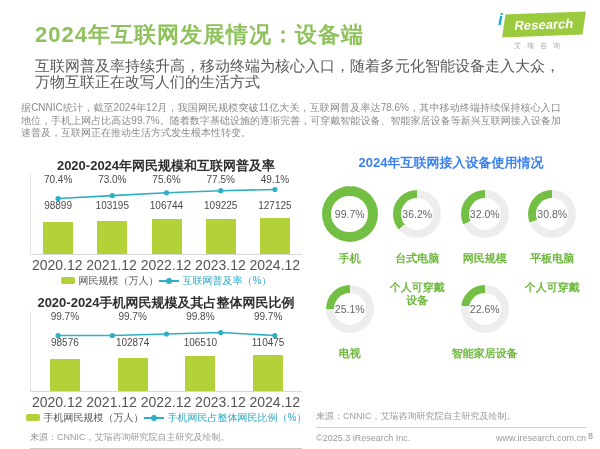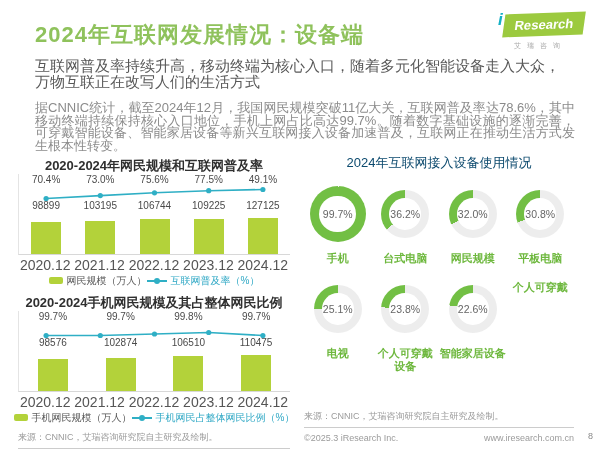--- a/index.html
+++ b/index.html
@@ -25,25 +25,25 @@
   .logo-i {
     position:absolute; left:2px; top:-3px; z-index:2;
     color:var(--logo-teal); font-weight:bold; font-style:italic; font-size:17px;
   }
   .logo-cn { margin-top:4px; font-size:7px; color:#a9a9a9; letter-spacing:6px; white-space:nowrap; }
   .subtitle {
     position:absolute; left:35px; top:58px; width:536px;
     font-size:15px; line-height:16px; color:#585858;
   }
   .body-text {
-    position:absolute; left:35px; top:102px; width:540px;
-    font-size:13px; line-height:12.5px; color:#8b8b8b; text-align:justify;
-  }
-  
-  .main { position:absolute; left:18px; top:152px; width:556px; height:291px; display:flex; gap:14px; }
+    position:absolute; left:21px; top:102px; width:540px;
+    font-size:10px; line-height:12.5px; color:#8b8b8b; text-align:justify;
+  }
+  
+  .main { position:absolute; left:30px; top:152px; width:556px; height:291px; display:flex; gap:14px; }
   .col { display:flex; flex-direction:column; }
   .col.left  { width:272px; padding-top:5px; }
   .col.right { flex:1; padding-top:2px; }
   
   .chart-block { margin-bottom:6px; }
   .bc-title { text-align:center; font-size:13px; font-weight:bold; color:#2f2f2f; height:16px; }
   .bc-plot {
     position:relative; display:flex; height:81px; margin-top:1px;
     border-left:1px solid #e4e4e4; border-bottom:1px solid #d8d8d8;
   }
@@ -62,21 +62,21 @@
   .bc-legend {
     display:flex; justify-content:center; align-items:center; gap:0;
     height:15px; margin-top:3px; font-size:10px; color:#555555;
   }
   .lg-item { display:inline-flex; align-items:center; gap:4px; white-space:nowrap; }
   .lg-item.teal { color:#2fa8c5; }
   .lg-swatch { width:14px; height:7px; border-radius:2px; background:var(--bar-green); }
   .lg-line { position:relative; width:20px; height:2px; background:var(--line-teal); }
   .lg-dot { position:absolute; left:7px; top:-2px; width:6px; height:6px; border-radius:50%; background:var(--line-teal); }
   
-  .sec-title { text-align:center; font-size:13px; font-weight:normal; color:#0c4a6e; height:16px; }
+  .sec-title { text-align:center; font-size:13px; font-weight:bold; color:#3b82f6; height:16px; }
   .donut-grid { display:grid; grid-template-columns:repeat(4,1fr); row-gap:16px; margin-top:16px; }
   .d-cell { display:flex; flex-direction:column; align-items:center; }
   .donut {
     width:48px; height:48px; border-radius:50%;
     display:flex; align-items:center; justify-content:center;
     margin-top:4px; margin-bottom:14px;
   }
   .donut.large { width:56px; height:56px; margin-top:0; margin-bottom:10px; }
   .d-hole {
     width:66%; height:66%; border-radius:50%; background:#ffffff;
@@ -290,25 +290,20 @@
   </div>
   <div class="d-cell">
     <div class="donut" style="background:conic-gradient(#ededed 0deg 269.64deg, #72bf44 269.64deg 360deg)">
       <div class="d-hole">
         <span class="d-pct">25.1%</span>
       </div>
     </div>
     <div class="d-label">电视</div>
   </div>
   <div class="d-cell">
-    <div class="donut" style="background:conic-gradient(#ededed 0deg 274.32deg, #72bf44 274.32deg 360deg)">
-      <div class="d-hole">
-        <span class="d-pct">23.8%</span>
-      </div>
-    </div>
     <div class="d-label">个人可穿戴
 设备</div>
   </div>
   <div class="d-cell">
     <div class="donut" style="background:conic-gradient(#ededed 0deg 278.64deg, #72bf44 278.64deg 360deg)">
       <div class="d-hole">
         <span class="d-pct">22.6%</span>
       </div>
     </div>
     <div class="d-label">智能家居设备</div>

